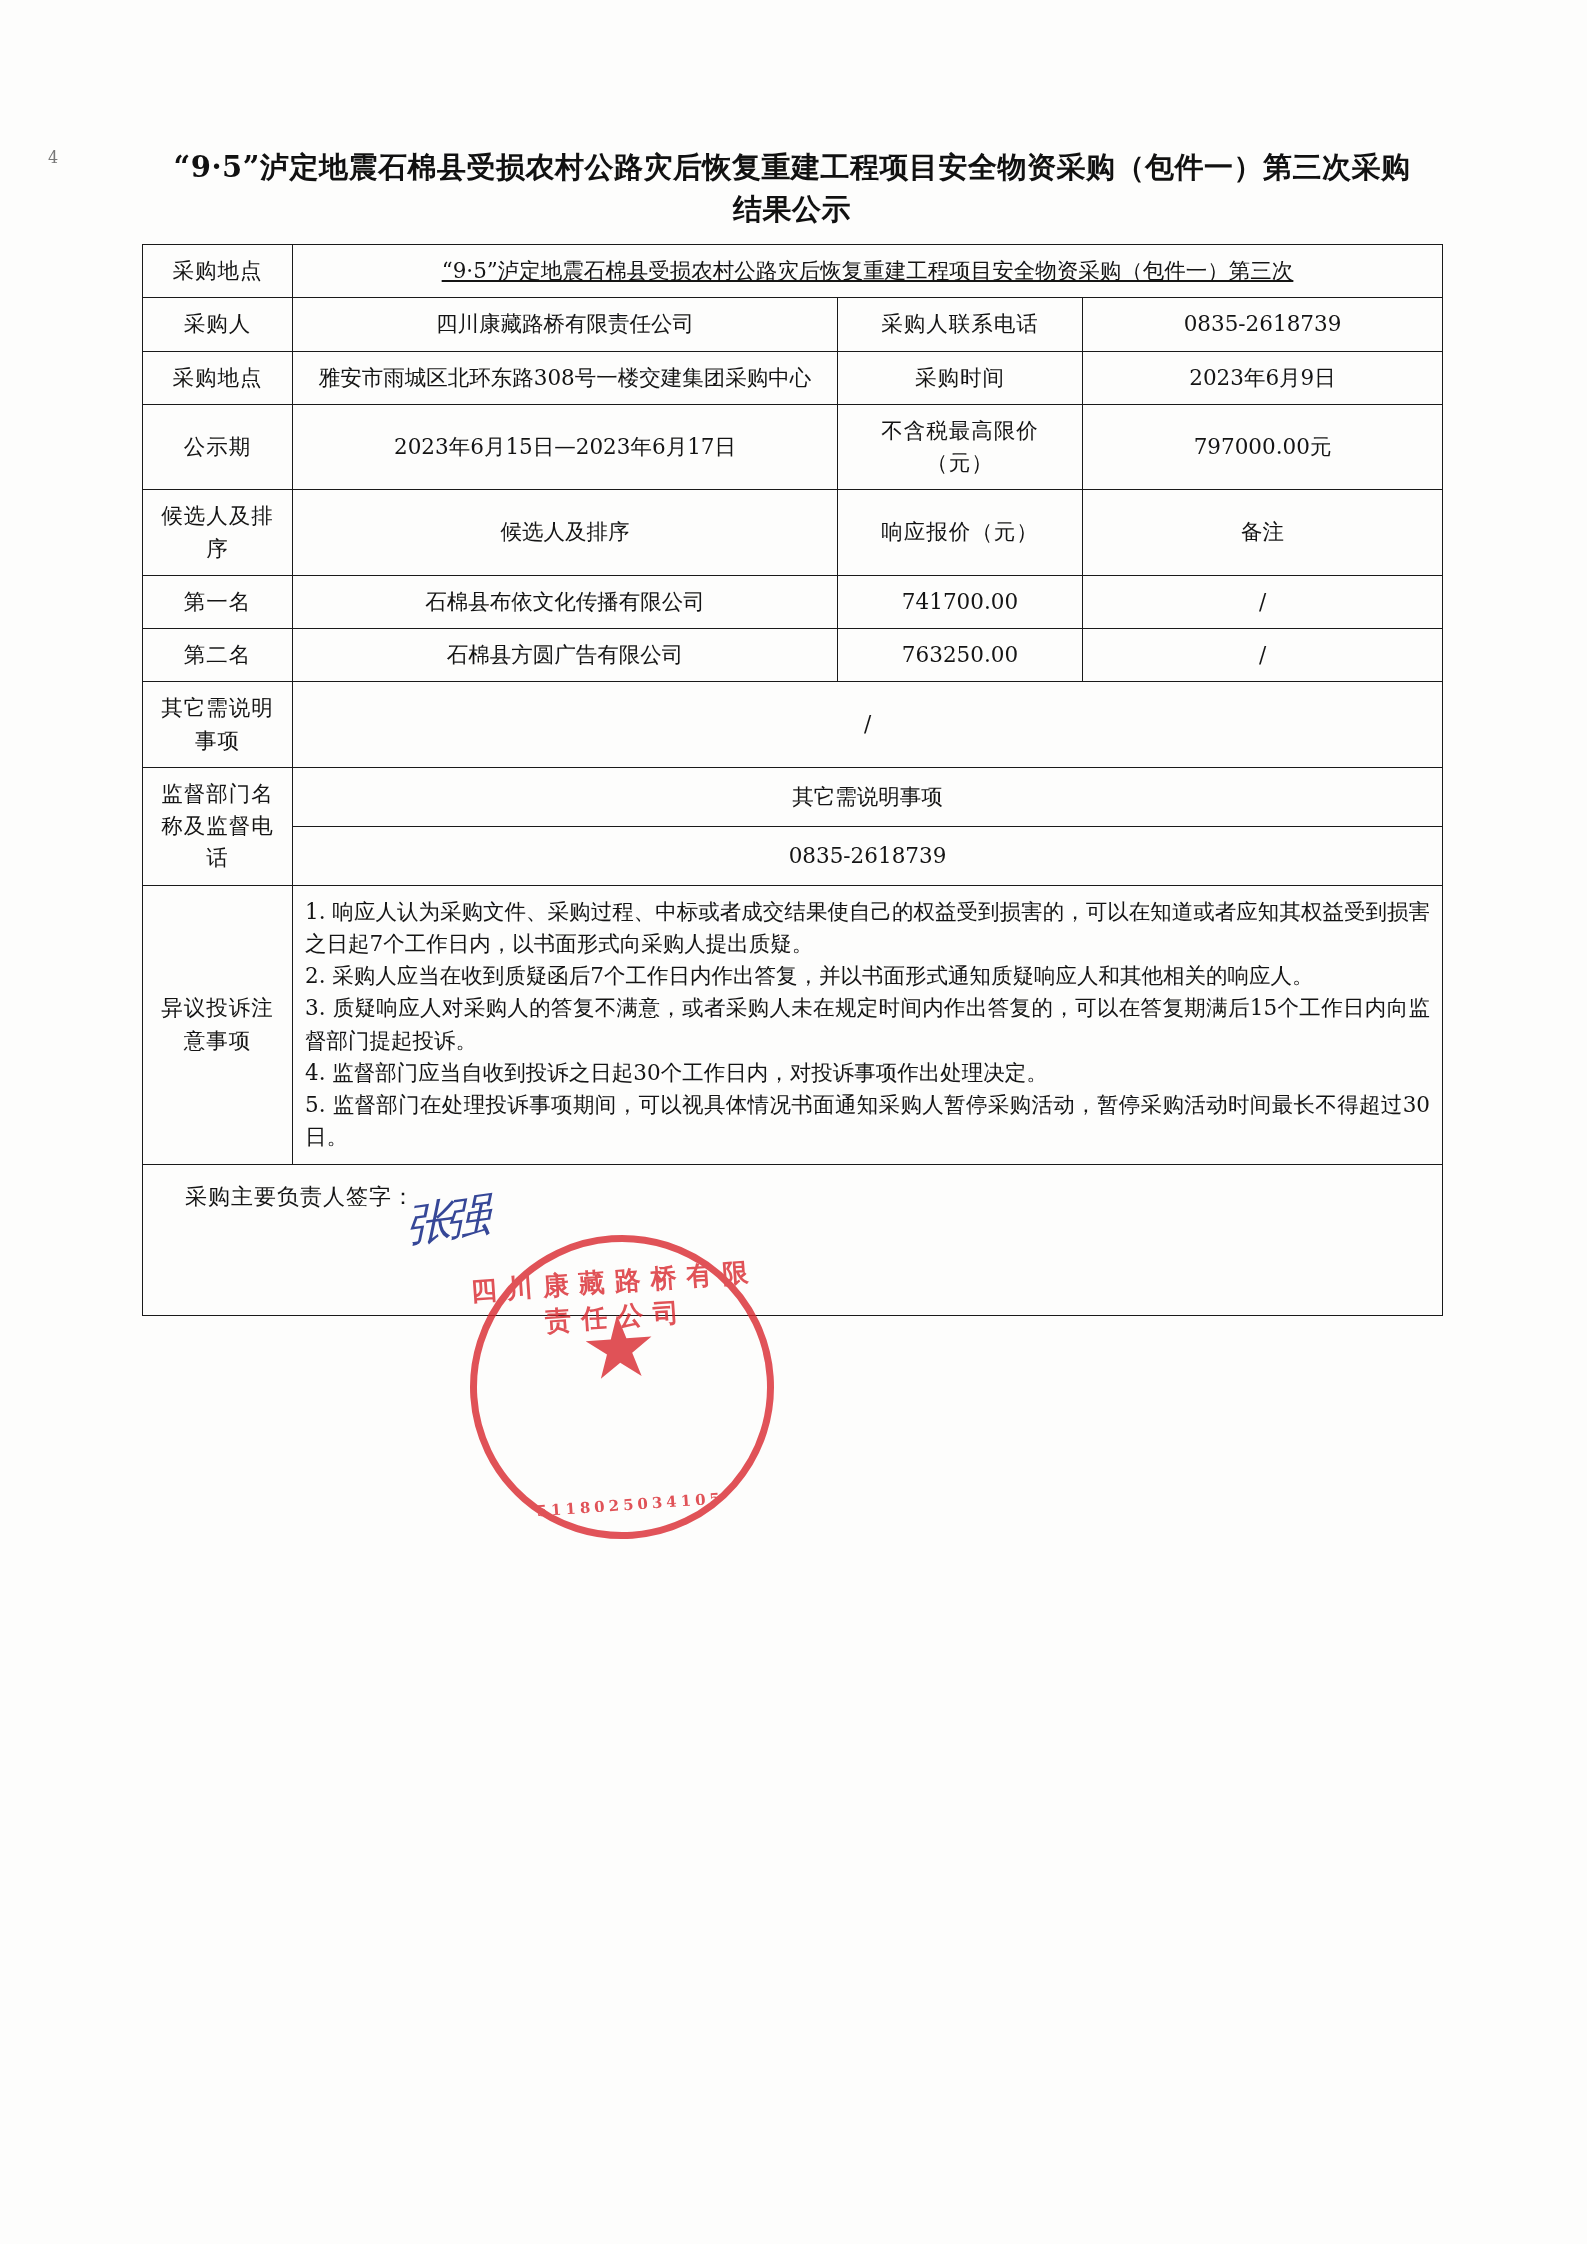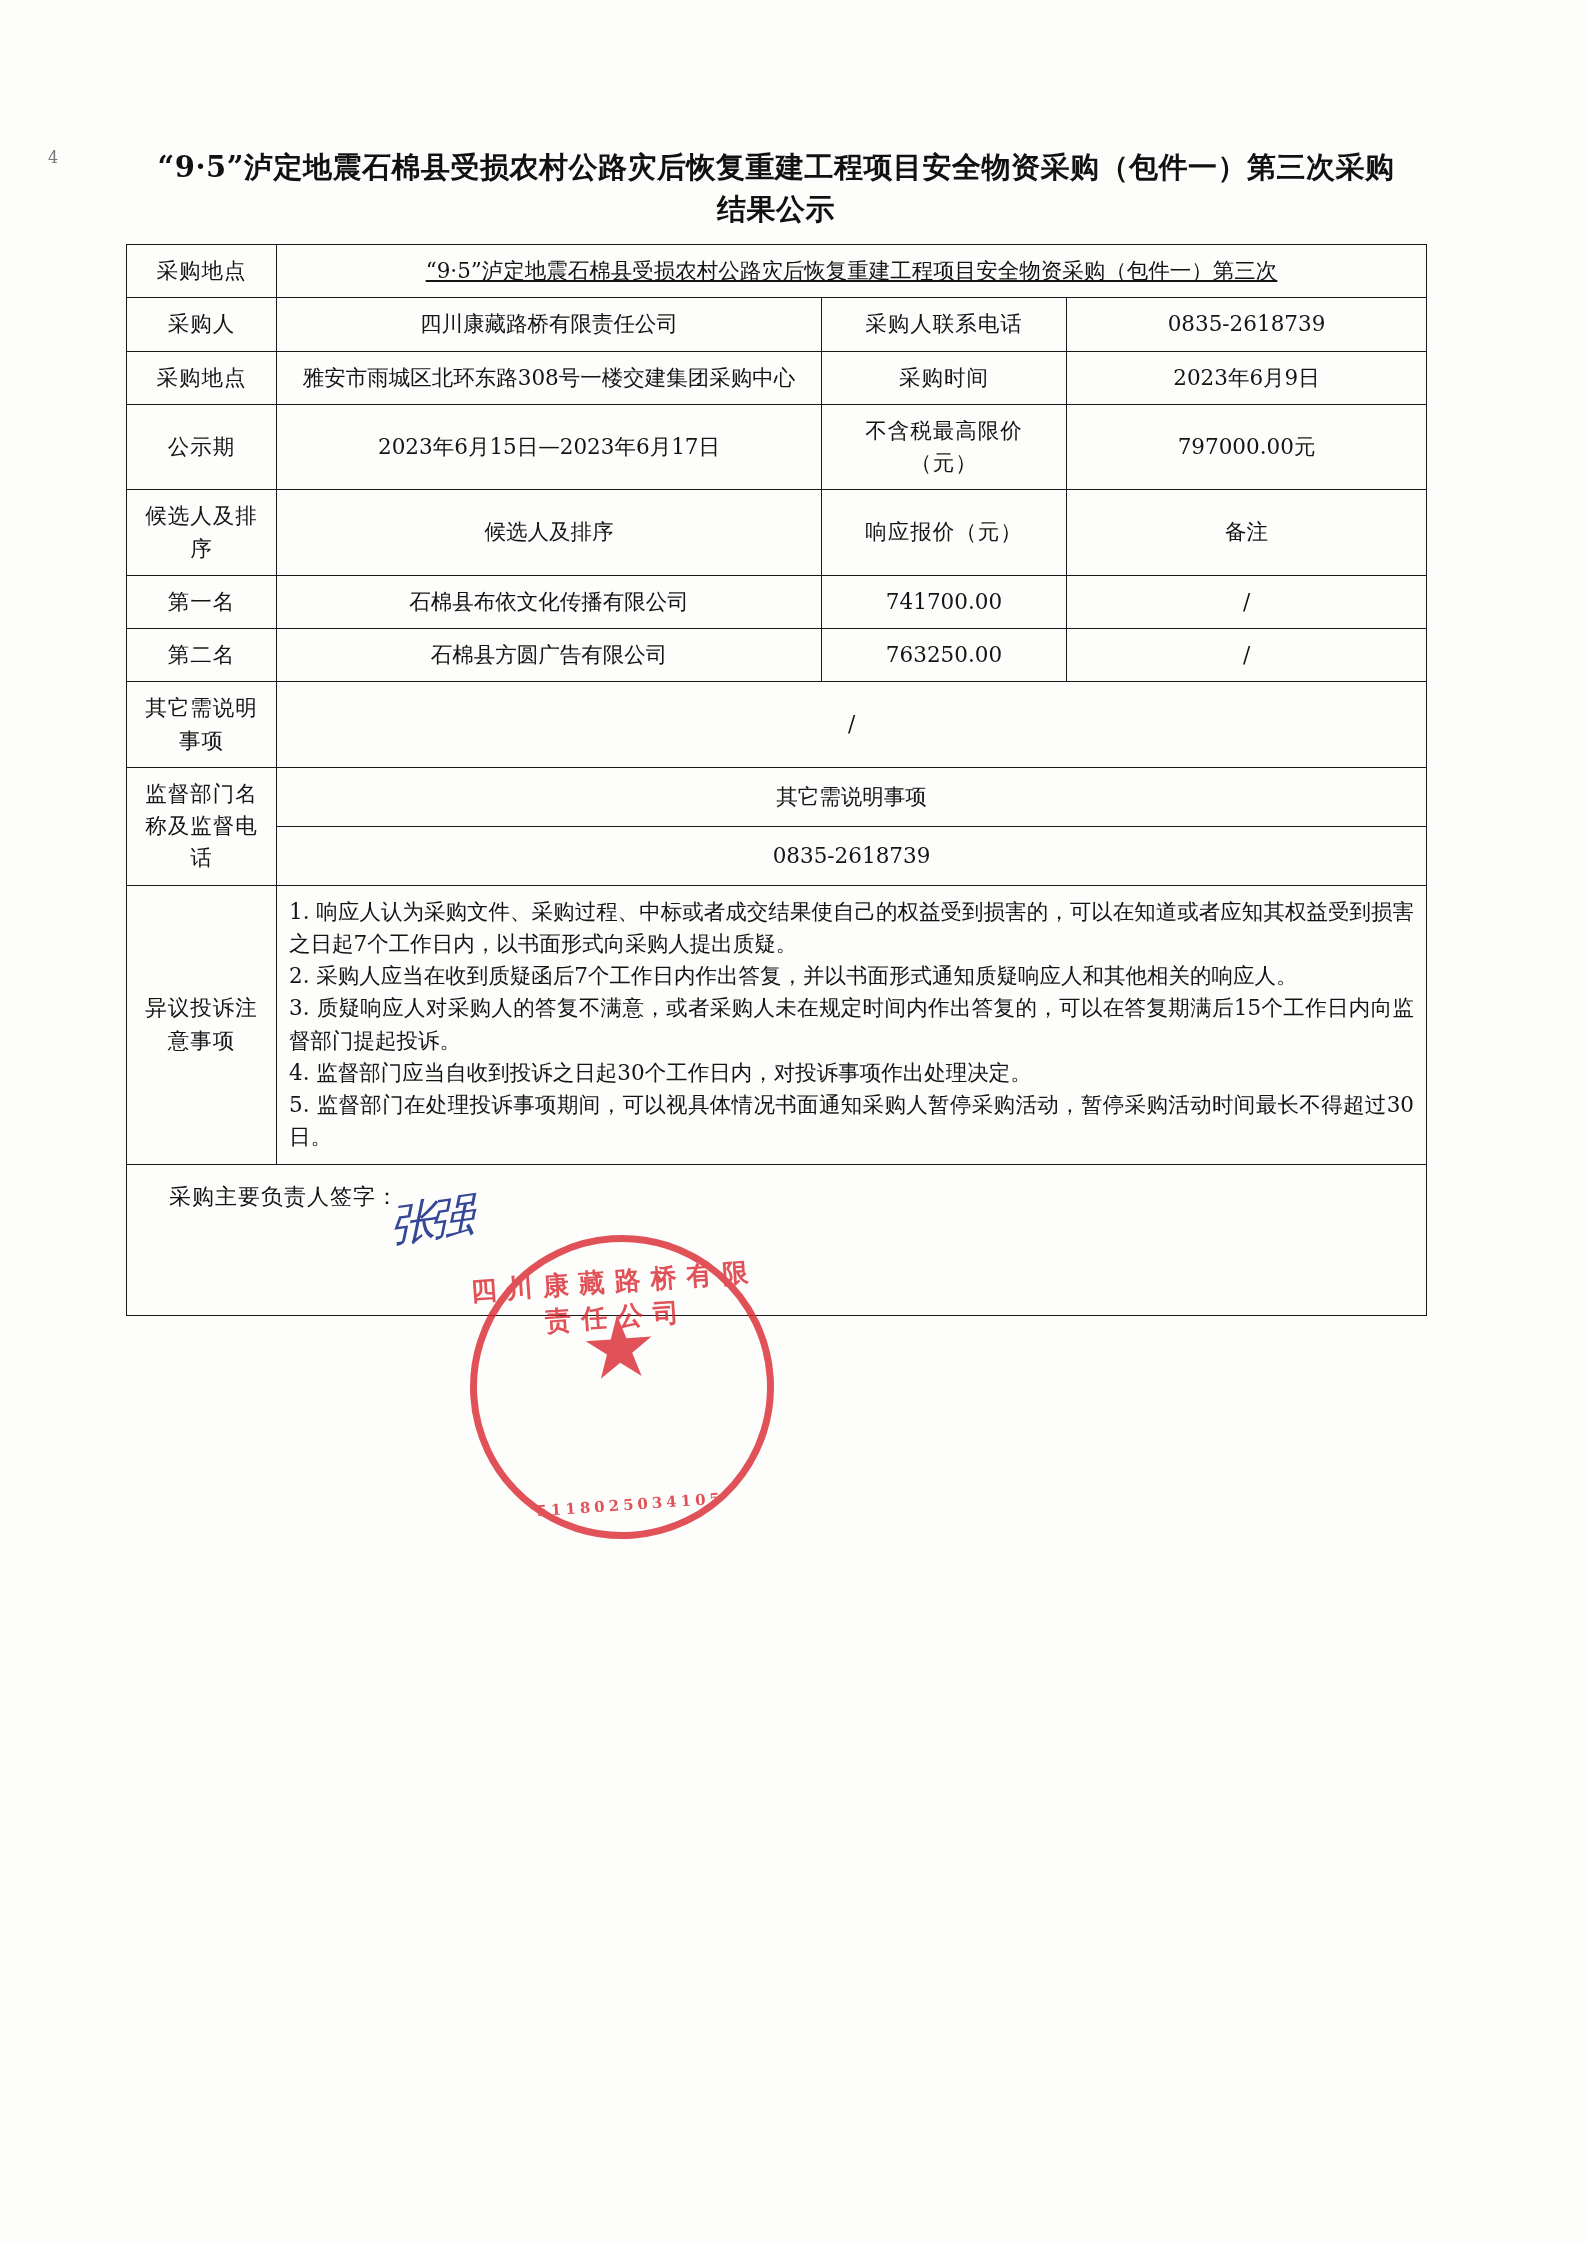--- a/index.html
+++ b/index.html
@@ -17,21 +17,21 @@
   }
   .page {
     position: absolute;
     left: 0; top: 0;
     width: 1587px;
     height: 2244px;
     background: #fdfdfc;
   }
   .sheet {
     position: absolute;
-    left: 126px;
+    left: 142px;
     top: 140px;
     width: 1300px;
   }
   .doc-title {
     font-size: 29px;
     font-weight: bold;
     text-align: center;
     line-height: 1.45;
     letter-spacing: 0.5px;
     padding: 6px 30px 14px 30px;

